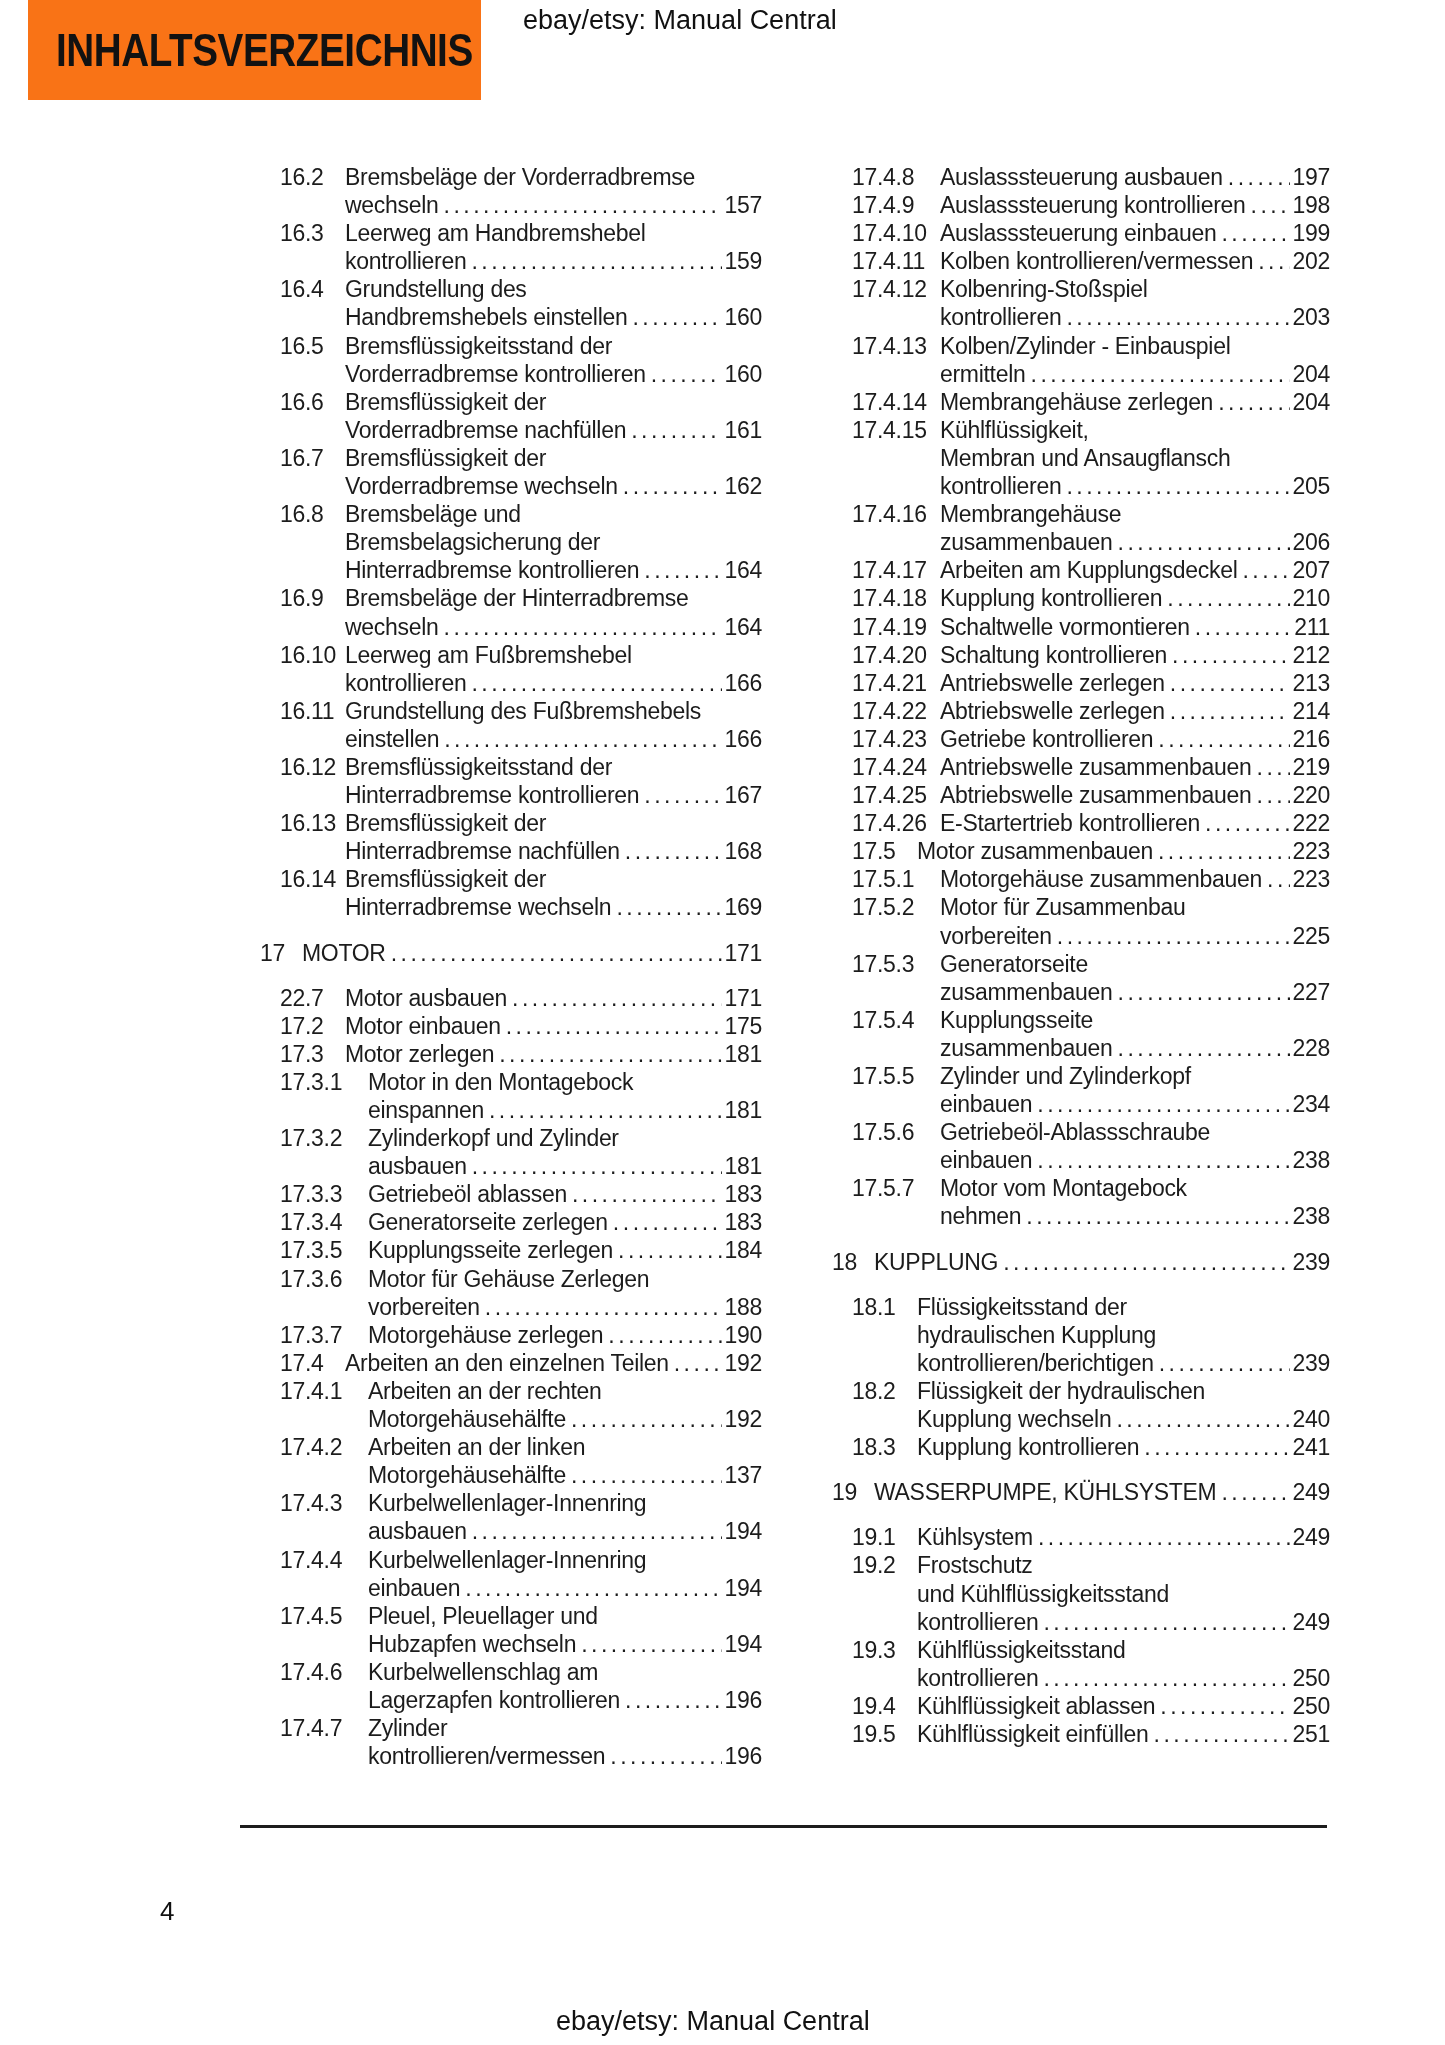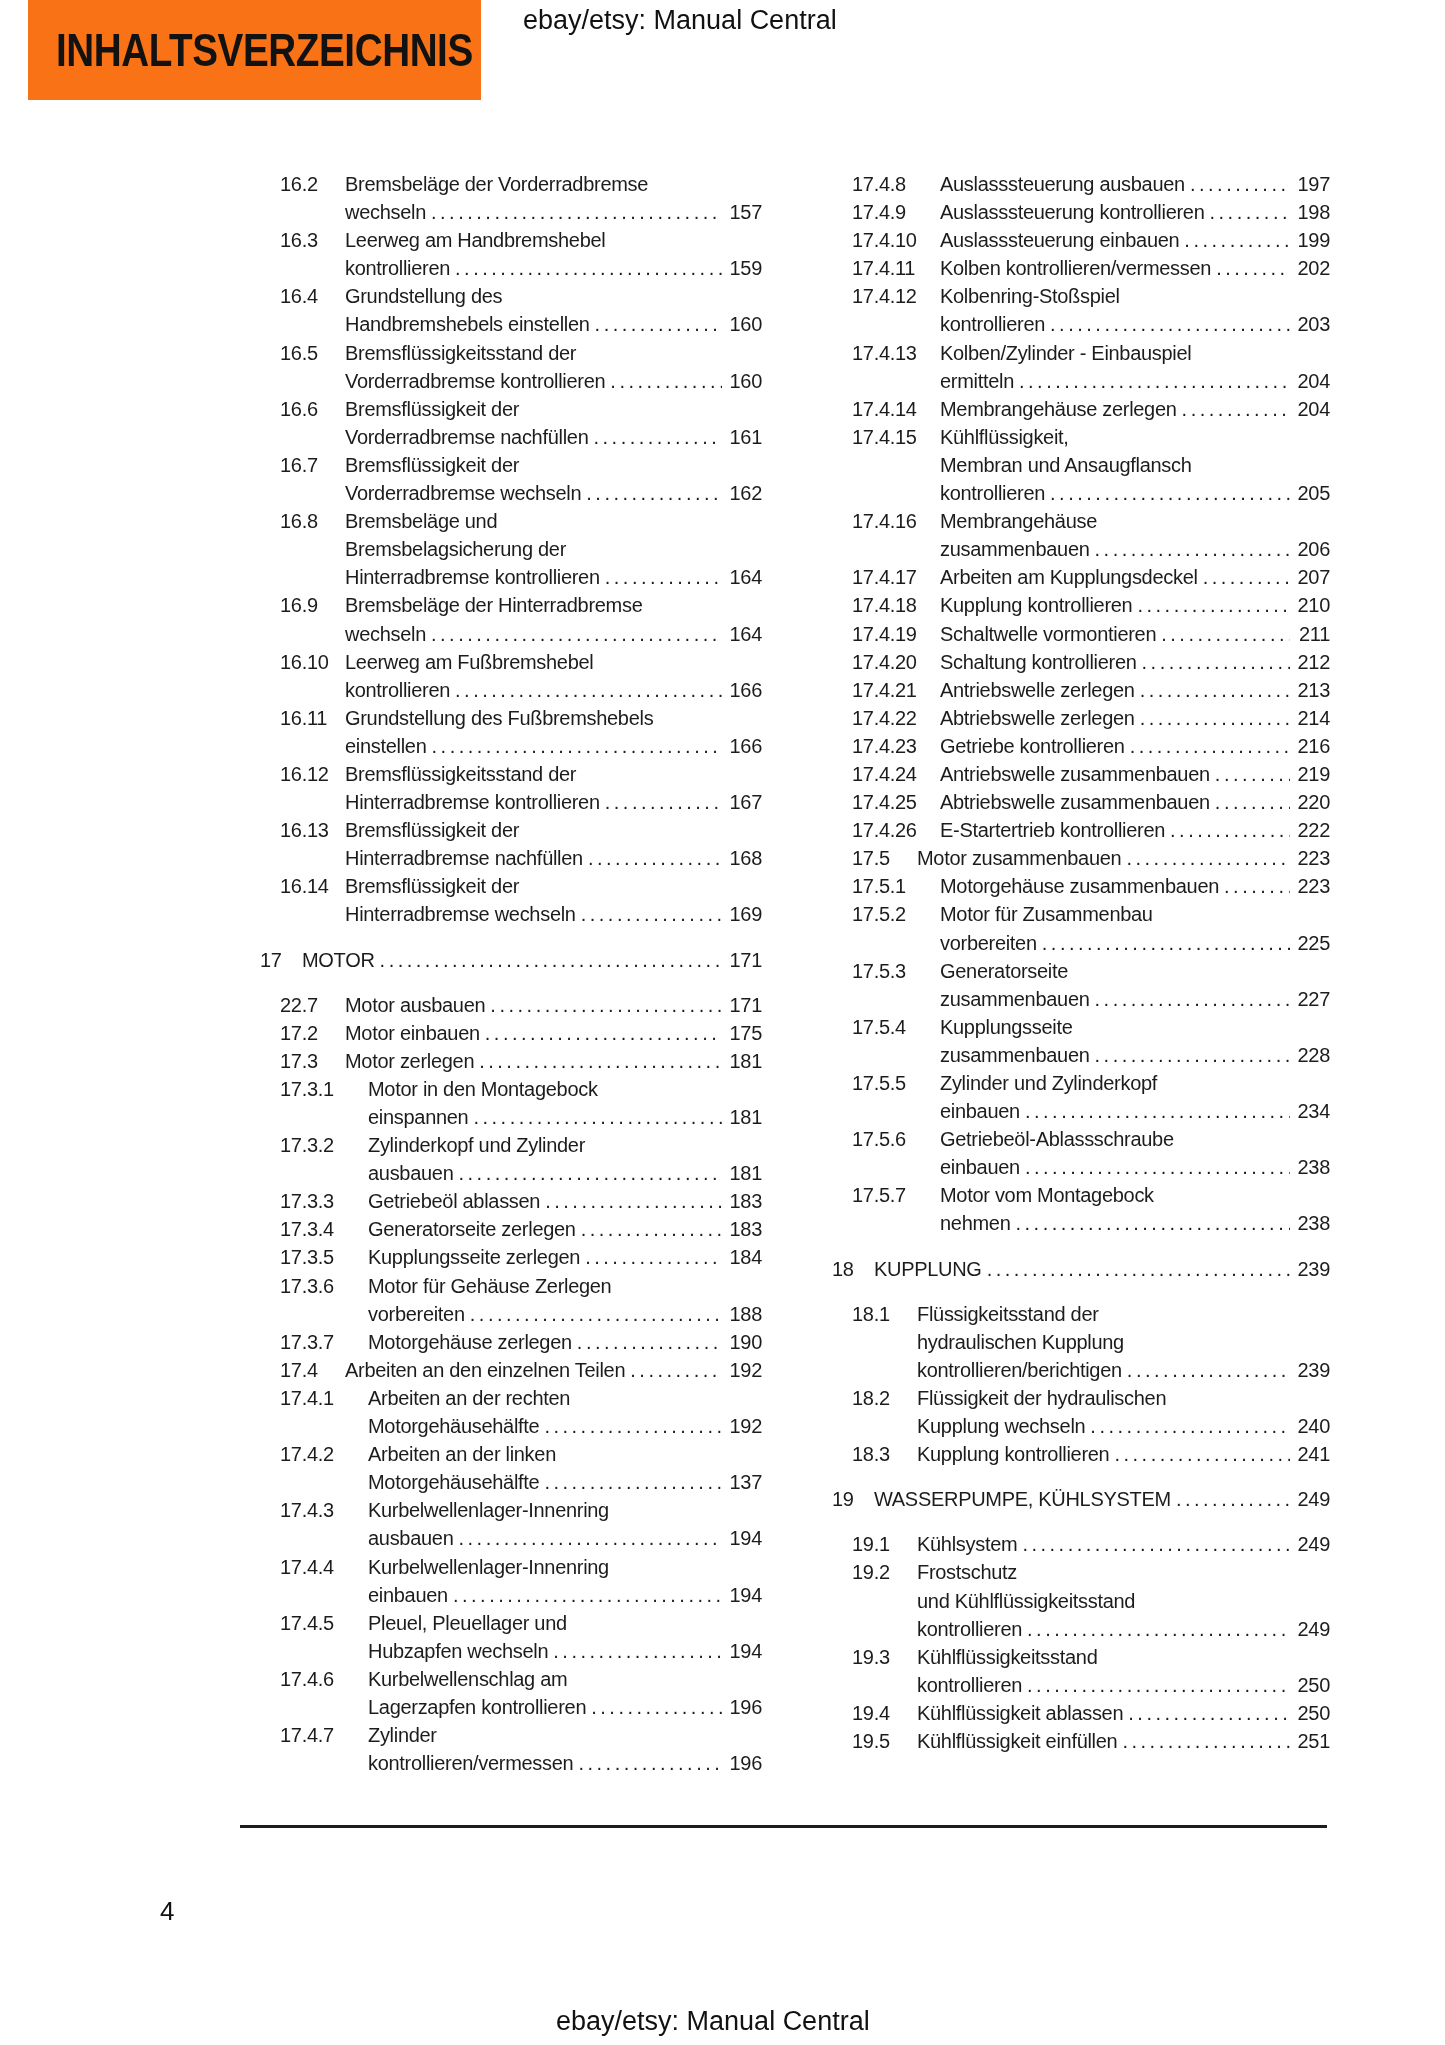--- a/index.html
+++ b/index.html
@@ -19,21 +19,21 @@
     font-size:46px;font-weight:bold;color:#121212;
     transform:scaleX(0.84);transform-origin:0 50%;
     letter-spacing:-0.5px;white-space:nowrap;
   }
   #site-top{
     position:absolute;left:523px;top:5px;
     font-size:27px;color:#111;white-space:nowrap;
   }
   
   .toc-col{
-    position:absolute;top:170px;font-size:20px;line-height:28.1px;
+    position:absolute;top:163px;font-size:23px;line-height:28.1px;
     letter-spacing:-0.3px;color:#1c1c1c;
   }
   #left-col{left:235px;width:527px;}
   #right-col{left:807px;width:523px;}
   .row{display:flex;align-items:flex-start;}
   .row .num{flex:none;white-space:nowrap;}
   .row .body{flex:1;min-width:0;}
   .row.chapter{margin-top:17px;margin-bottom:17px;margin-left:25px;}
   .row.chapter .num{width:42px;}
   .row.section{padding-left:45px;}

